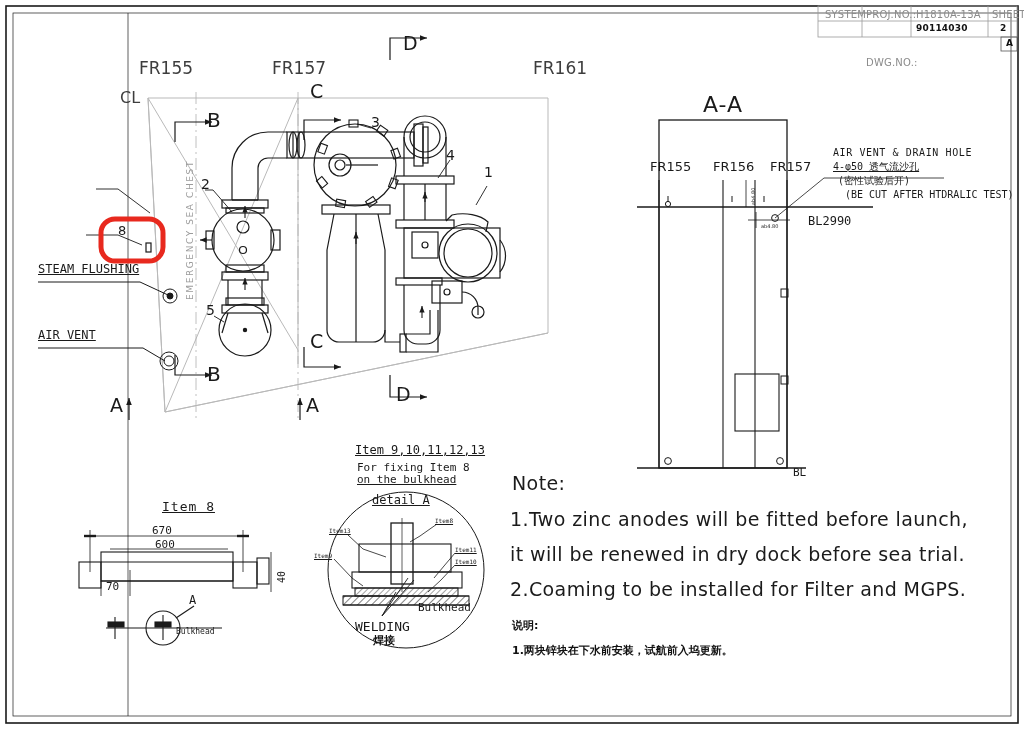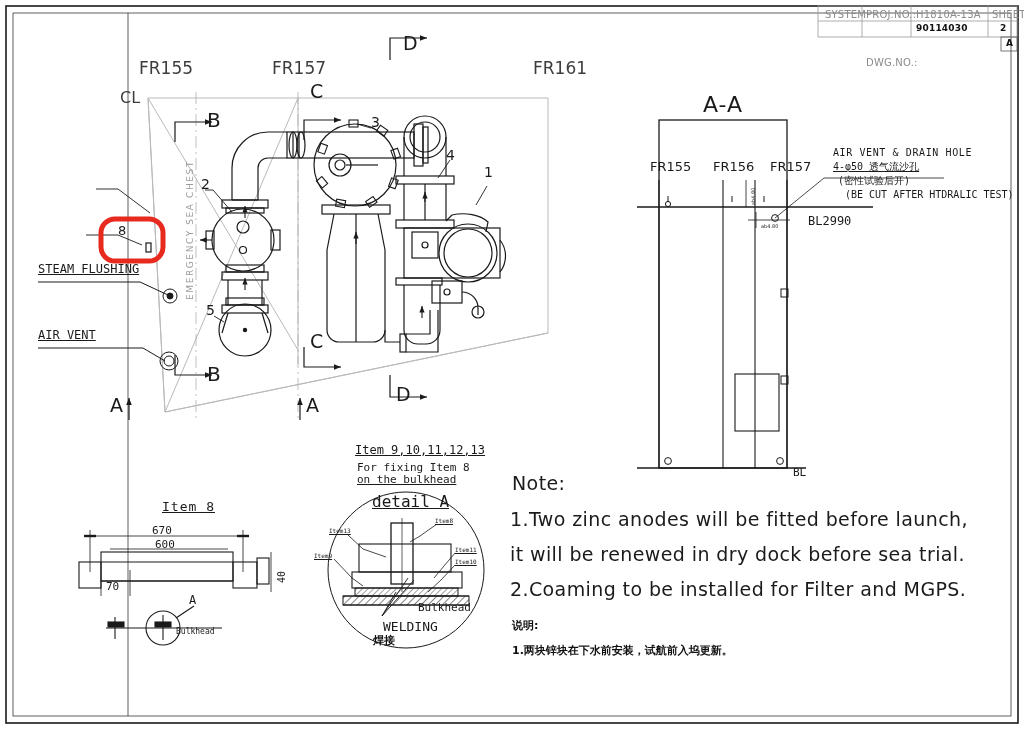--- a/index.html
+++ b/index.html
@@ -446,29 +446,29 @@
   <div class="lbl mono" style="left:152px; top:525px; font-size:11px;">670</div>
   <div class="lbl mono" style="left:155px; top:539px; font-size:11px;">600</div>
   <div class="lbl mono" style="left:106px; top:581px; font-size:11px;">70</div>
   <div class="lbl mono vert" style="left:277px; top:583px; font-size:10px;">40</div>
   <div class="lbl mono" style="left:189px; top:594px; font-size:12px;">A</div>
   <div class="lbl mono" style="left:176px; top:628px; font-size:8px;">Bulkhead</div>
 
   <div class="lbl mono u" style="left:355px; top:444px; font-size:12px;">Item 9,10,11,12,13</div>
   <div class="lbl mono" style="left:357px; top:462px; font-size:11px;">For fixing Item 8</div>
   <div class="lbl mono u" style="left:357px; top:474px; font-size:11px;">on the bulkhead</div>
-  <div class="lbl mono u" style="left:372px; top:494px; font-size:16px;">detail A</div>
+  <div class="lbl mono u" style="left:372px; top:494px; font-size:12px;">detail A</div>
 
   <div class="lbl mono u" style="left:329px; top:528px; font-size:6px;">Item13</div>
   <div class="lbl mono u" style="left:314px; top:553px; font-size:6px;">Item9</div>
   <div class="lbl mono u" style="left:435px; top:518px; font-size:6px;">Item8</div>
   <div class="lbl mono u" style="left:455px; top:547px; font-size:6px;">Item11</div>
   <div class="lbl mono u" style="left:455px; top:559px; font-size:6px;">Item10</div>
   <div class="lbl mono" style="left:418px; top:602px; font-size:11px;">Bulkhead</div>
-  <div class="lbl mono" style="left:355px; top:620px; font-size:13px;margin-left:28px;">WELDING</div>
+  <div class="lbl mono" style="left:355px; top:620px; font-size:13px;">WELDING</div>
   <div class="lbl cn" style="left:373px; top:635px; font-size:11px;">焊接</div>
 
   <div class="note-big" style="position:absolute; left:512px; top:472px;">Note:</div>
   <div class="note-big" style="position:absolute; left:510px; top:508px;">1.Two zinc anodes will be fitted before launch,</div>
   <div class="note-big" style="position:absolute; left:510px; top:543px;">   it will be renewed in dry dock before sea trial.</div>
   <div class="note-big" style="position:absolute; left:510px; top:578px;">2.Coaming to be installed for Filter and MGPS.</div>
   <div class="cn" style="position:absolute; left:512px; top:618px;text-align:right;">说明:</div>
   <div class="cn" style="position:absolute; left:512px; top:643px;">1.两块锌块在下水前安装，试航前入坞更新。</div>
 
 </div>

